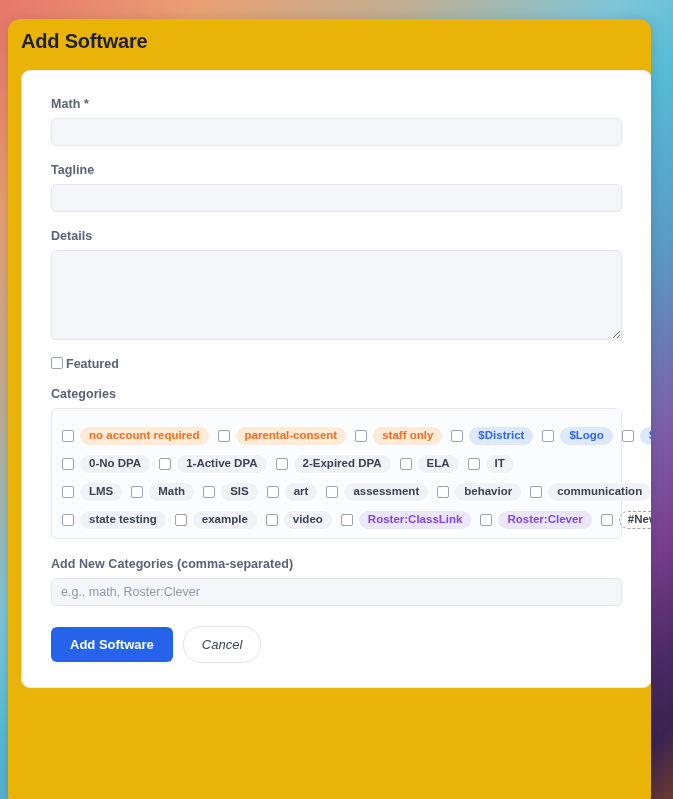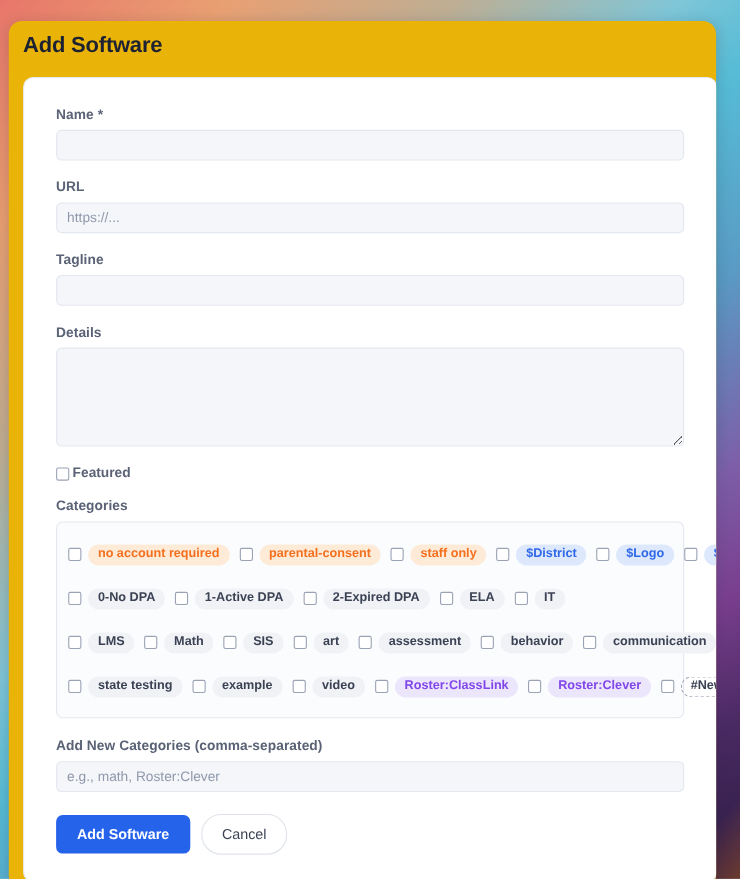--- a/index.html
+++ b/index.html
@@ -84,21 +84,21 @@
     border-radius: 5px;
     font-family: "Liberation Sans", sans-serif;
     font-size: 12.5px;
     color: #2b3040;
     padding: 7px 9px;
     outline: none;
     resize: vertical;
   }
   .featured-row {
     display: flex;
-    align-items: flex-end;
+    align-items: flex-start;
     gap: 3px;
     margin-bottom: 16px;
   }
   .cbx {
     -webkit-appearance: none;
     appearance: none;
     width: 12px; height: 12px;
     min-width: 12px;
     border: 1px solid #9aa2b3;
     border-radius: 2px;
@@ -113,24 +113,23 @@
   }
   #categories-box {
     border: 1px solid #e3e7ee;
     border-radius: 6px;
     background: #fbfcfe;
     padding: 8px 10px 9px 10px;
     margin-bottom: 18px;
   }
   .cat-row {
     display: flex;
-    align-items: flex-start;
+    align-items: flex-end;
     flex-wrap: nowrap;
     height: 28px;
-    margin-top: 12px;
   }
   .cat-item {
     display: flex;
     align-items: center;
     gap: 6px;
     margin-right: 9px;
     cursor: pointer;
   }
   .chip {
     display: inline-block;
@@ -171,40 +170,37 @@
   }
   #cancel-button {
     background: #ffffff;
     color: #3b4254;
     border: 1px solid #dfe3ea;
     border-radius: 18px;
     font-family: "Liberation Sans", sans-serif;
     font-size: 13px;
     padding: 10px 18px;
     cursor: pointer;
+    font-style: italic;
   }
 </style>
 </head>
 <body>
 
 <div id="app-card">
 
   <div id="page-title">Add Software</div>
 
   <div id="form-card">
 
     <div class="field-group">
-      <div class="field-label">Name *</div>
+      <div class="field-label">Math *</div>
       <input class="text-input" type="text" placeholder="" style="">
     </div>
 
-    <div class="field-group">
-      <div class="field-label">URL</div>
-      <input class="text-input" type="text" placeholder="https://..." style="">
-    </div>
 
     <div class="field-group">
       <div class="field-label">Tagline</div>
       <input class="text-input" type="text" placeholder="" style="">
     </div>
 
     <div class="field-group">
       <div class="field-label">Details</div>
       <textarea class="text-area" placeholder="" style=""></textarea>
     </div>

